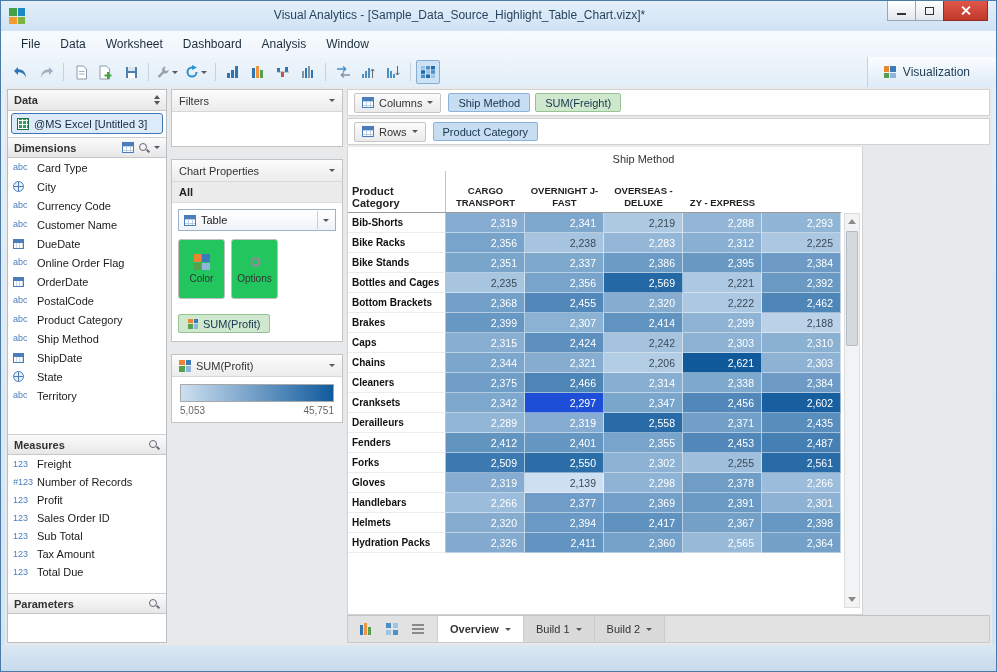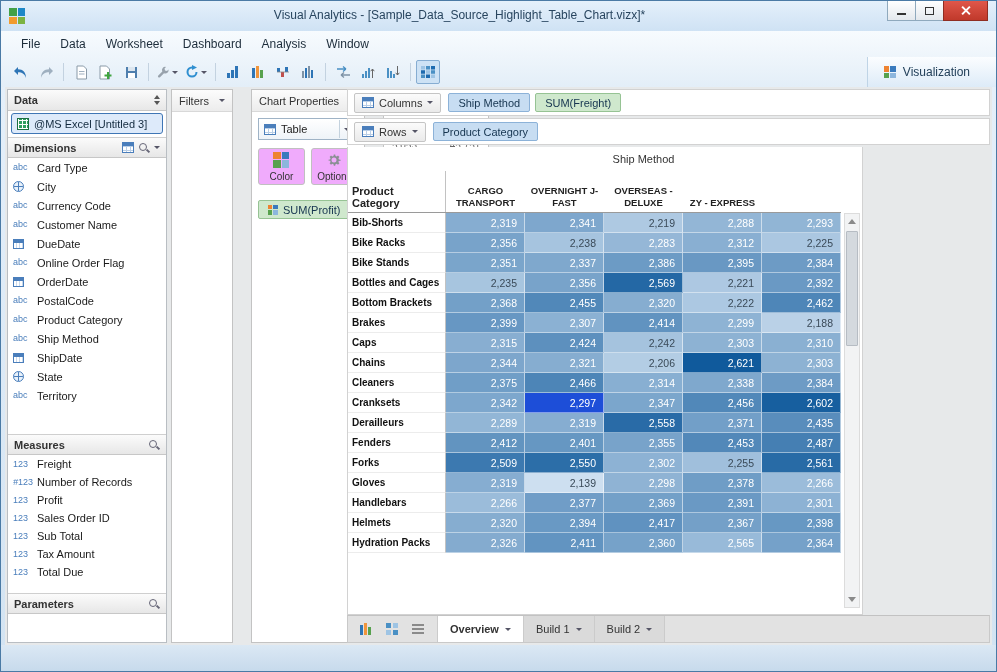--- a/index.html
+++ b/index.html
@@ -63,32 +63,32 @@
   .ic-search{position:relative;width:12px;height:12px;display:inline-block;flex:none}
   .ic-search::before{content:"";position:absolute;left:1px;top:1px;width:6px;height:6px;border:1.5px solid #667;border-radius:50%}
   .ic-search::after{content:"";position:absolute;left:8px;top:8px;width:4px;height:2px;background:#667;transform:rotate(45deg)}
   .ic-table{width:12px;height:11px;flex:none;border:1px solid #4a7ebb;background:linear-gradient(to bottom,#4a7ebb 0 3px,transparent 3px),repeating-linear-gradient(to right,transparent 0 3px,#b9cee6 3px 4px),repeating-linear-gradient(to bottom,transparent 0 3px,#b9cee6 3px 4px),#fff}
   .ic-updown{display:flex;flex-direction:column;gap:2px;align-items:center}
   .ic-updown .up{width:0;height:0;border-left:3.5px solid transparent;border-right:3.5px solid transparent;border-bottom:4px solid #555}
   .ic-updown .down{width:0;height:0;border-left:3.5px solid transparent;border-right:3.5px solid transparent;border-top:4px solid #555}
   .params-body{flex:1;background:#fff}
 
   
-  .cards-col{width:172px;flex:none;display:flex;gap:18px}
+  .cards-col{width:172px;flex:none;display:flex;flex-direction:column;gap:12px}
   .card{background:#fff;border:1px solid #c3c3c3}
   .card-header{height:22px;display:flex;align-items:center;gap:5px;padding:0 7px;background:linear-gradient(#fcfcfc,#ececec);border-bottom:1px solid #d8d8d8;font-size:11px;color:#333}
   .card-header .spacer{flex:1}
   .filters-body{height:34px}
   .all-row{height:21px;background:#ececec;border-bottom:1px solid #dcdcdc;font-weight:bold;font-size:11px;display:flex;align-items:center;padding:0 7px;color:#222}
   .cp-body{padding:6px 6px 8px}
   .select{height:22px;border:1px solid #9fb3c6;display:flex;align-items:center;gap:5px;padding:0 2px 0 5px;background:linear-gradient(#ffffff,#eef3f8)}
   .select .sel-label{font-size:11px;color:#222;flex:1}
   .select .sel-caretbox{width:16px;height:18px;display:flex;align-items:center;justify-content:center;border-left:1px solid #c4d2de}
   .btn-row{display:flex;gap:6px;margin:8px 0 10px}
-  .sq-btn{width:47px;height:37px;border:1px solid #c0c0c0;border-radius:3px;background:#f0abfc;display:flex;flex-direction:column;align-items:center;justify-content:center;gap:3px;font-size:10px;color:#333}
+  .sq-btn{width:47px;height:60px;border:1px solid #c0c0c0;border-radius:3px;background:#22c55e;display:flex;flex-direction:column;align-items:center;justify-content:center;gap:3px;font-size:10px;color:#333}
   .ic-colorgrid.lg{width:16px;height:16px}
   .pill{height:19px;display:flex;align-items:center;gap:5px;padding:0 9px;border-radius:2px;font-size:11px;color:#15344f;white-space:nowrap}
   .pill.dimension{background:#c7ddf2;border:1px solid #8cb2d8}
   .pill.measure{background:#cfe8cd;border:1px solid #96c394}
   .pill .ic-colorgrid{width:10px;height:10px}
   .legend-body{padding:7px 8px 6px}
   .grad{height:18px;border:1px solid #a8a8a8}
   .grad-labels{display:flex;justify-content:space-between;font-size:10px;color:#666;margin-top:3px}
 
   
@@ -454,20 +454,23 @@
           </div>
           <div class="filters-body"></div>
         </div>
 
         <div class="card">
           <div class="card-header">
             <span>Chart Properties</span>
             <span class="spacer"></span>
             <span class="caret sm"></span>
           </div>
+          <div class="all-row">
+            <span>All</span>
+          </div>
           <div class="cp-body">
             <div class="select">
               <span class="ic-table"></span>
               <span class="sel-label">Table</span>
               <span class="sel-caretbox">
                   <span class="caret sm"></span>
                 </span>
             </div>
             <div class="btn-row">
               <div class="sq-btn">

